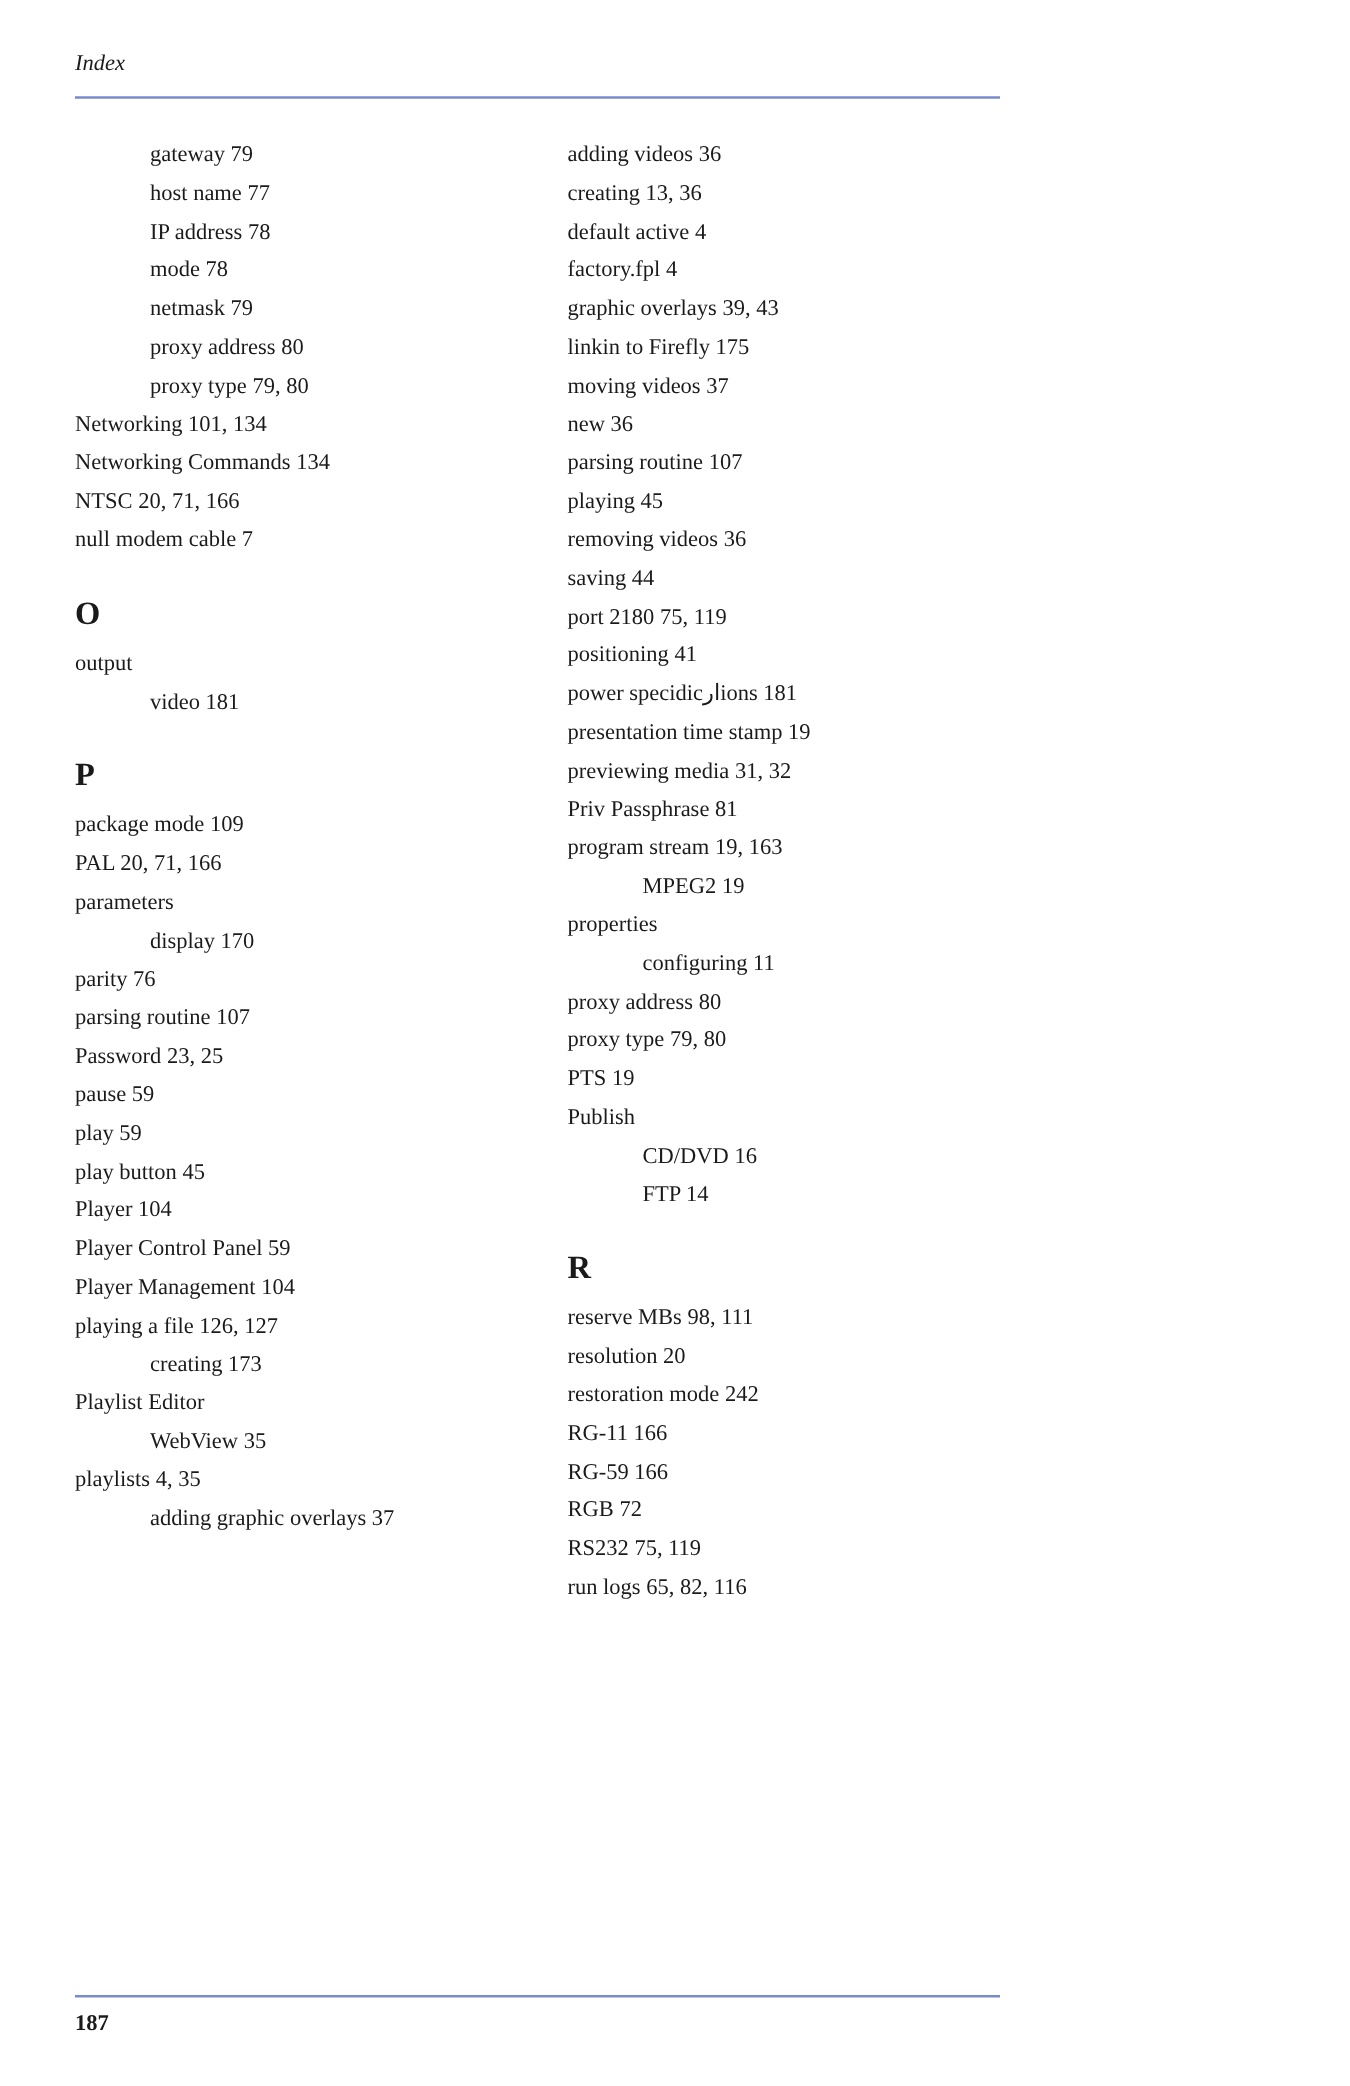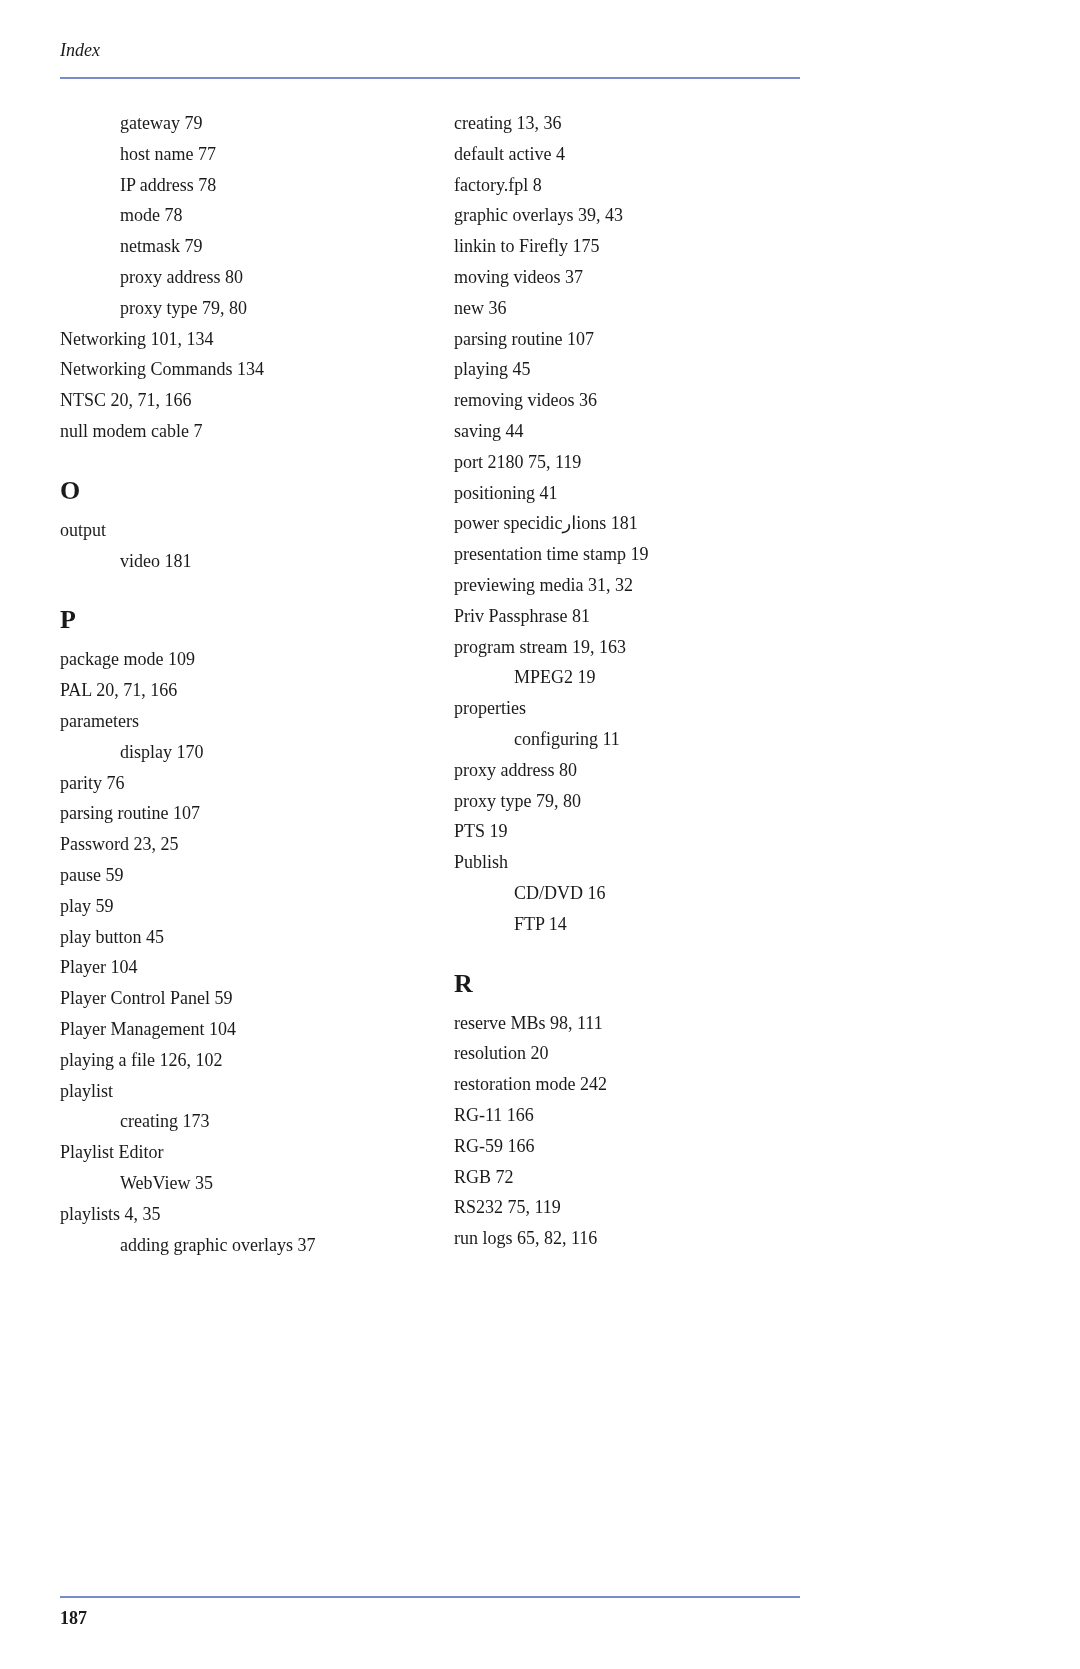--- a/index.html
+++ b/index.html
@@ -128,37 +128,37 @@
         <div class="index-entry-indent">display 170</div>
         <div class="index-entry">parity 76</div>
         <div class="index-entry">parsing routine 107</div>
         <div class="index-entry">Password 23, 25</div>
         <div class="index-entry">pause 59</div>
         <div class="index-entry">play 59</div>
         <div class="index-entry">play button 45</div>
         <div class="index-entry">Player 104</div>
         <div class="index-entry">Player Control Panel 59</div>
         <div class="index-entry">Player Management 104</div>
-        <div class="index-entry">playing a file 126, 102</div>
-        <div class="index-entry">playlist</div>
+        <div class="index-entry">playing a file 126, 127</div>
         <div class="index-entry-indent">creating 173</div>
         <div class="index-entry">Playlist Editor</div>
         <div class="index-entry-indent">WebView 35</div>
         <div class="index-entry">playlists 4, 35</div>
         <div class="index-entry-indent">adding graphic overlays 37</div>
       </div>
 
     </div>
 
     <div class="right-column">
 
       <div>
+        <div class="index-entry">adding videos 36</div>
         <div class="index-entry">creating 13, 36</div>
         <div class="index-entry">default active 4</div>
-        <div class="index-entry">factory.fpl 8</div>
+        <div class="index-entry">factory.fpl 4</div>
         <div class="index-entry">graphic overlays 39, 43</div>
         <div class="index-entry">linkin to Firefly 175</div>
         <div class="index-entry">moving videos 37</div>
         <div class="index-entry">new 36</div>
         <div class="index-entry">parsing routine 107</div>
         <div class="index-entry">playing 45</div>
         <div class="index-entry">removing videos 36</div>
         <div class="index-entry">saving 44</div>
         <div class="index-entry">port 2180 75, 119</div>
         <div class="index-entry">positioning 41</div>

